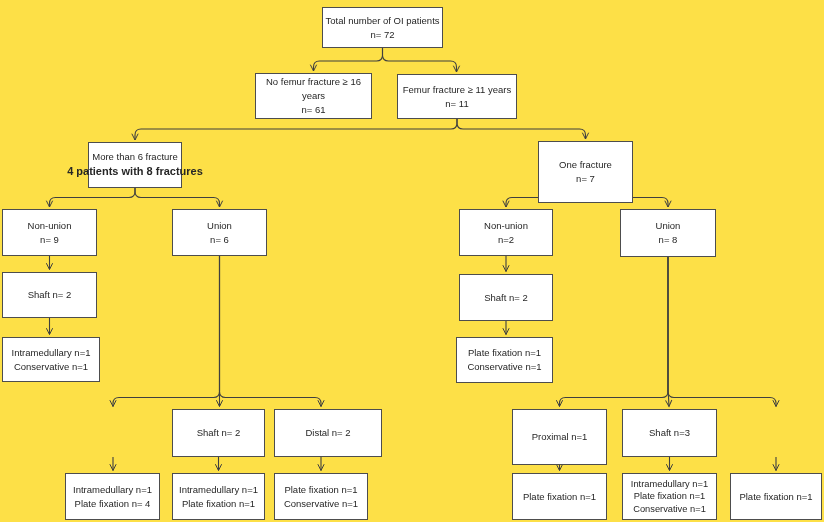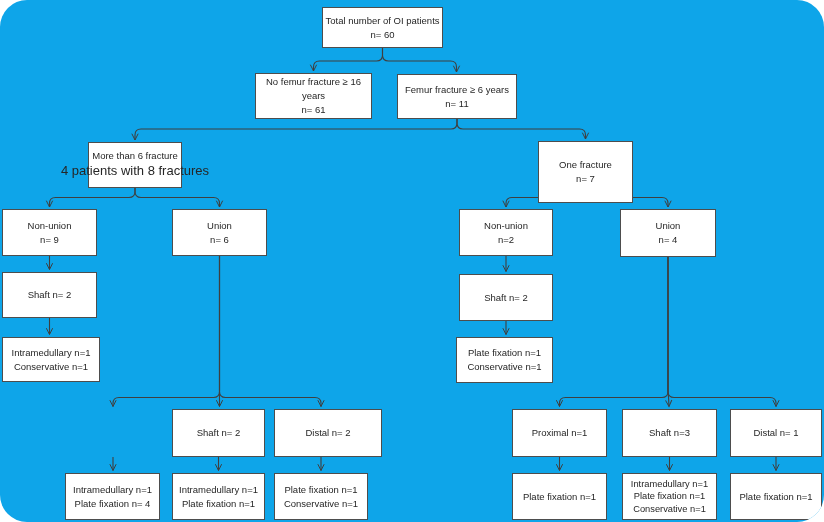--- a/index.html
+++ b/index.html
@@ -1,41 +1,40 @@
 <!DOCTYPE html>
 <html><head>
 <meta charset="utf-8">
 <style>
   html,body{margin:0;padding:0;background:#ffffff;}
   .canvas{
     position:relative;
     width:824px;height:522px;
-    background:#0ea5e9;
+    background:#fde047;
     font-family:"Liberation Sans", sans-serif;
     overflow:hidden;
-    border-radius:27px;
   }
   .connectors{position:absolute;left:0;top:0;width:824px;height:522px;}
   .connectors path{fill:none;stroke:#3f3f3f;stroke-width:1.1;}
   .node{
     position:absolute;
     box-sizing:border-box;
     border:1px solid #4d4d4d;
     background:#ffffff;
     display:flex;
     flex-direction:column;
     align-items:center;
     justify-content:center;
     text-align:center;
     color:#262626;
     font-size:9.5px;
     line-height:1.45;
   }
   .node span{display:block;white-space:nowrap;}
-  .node .sub{font-size:13px;font-weight:400;letter-spacing:0;}
+  .node .sub{font-size:11px;font-weight:700;letter-spacing:0;}
   .node.tight{line-height:1.3;font-size:9.3px;}
 </style>
 </head>
 <body>
 
 <div class="canvas">
 
   <svg class="connectors" viewBox="0 0 824 522" xmlns="http://www.w3.org/2000/svg">
     <defs>
       <marker id="arrow" viewBox="0 0 10 10" refX="8.5" refY="5" markerWidth="9" markerHeight="9" orient="auto" markerUnits="userSpaceOnUse">
@@ -71,30 +70,30 @@
     <path marker-end="url(#arrow)" d="M668,257 L668,391.5 Q668,397.5 662,397.5 L565.5,397.5 Q559.5,397.5 559.5,403.5 L559.5,406.5"></path>
     <path marker-end="url(#arrow)" d="M668,257 L668,391.5 Q668,397.5 674,397.5 L770,397.5 Q776,397.5 776,403.5 L776,406.5"></path>
 
     <path marker-end="url(#arrow)" d="M559.5,457 L559.5,470.5"></path>
     <path marker-end="url(#arrow)" d="M669.5,457 L669.5,470.5"></path>
     <path marker-end="url(#arrow)" d="M776,457 L776,470.5"></path>
   </svg>
 
   <div class="node" style="left:322px;top:7px;width:121px;height:41px">
     <span>Total number of OI patients</span>
-    <span>n= 60</span>
+    <span>n= 72</span>
   </div>
 
   <div class="node" style="left:255px;top:73px;width:117px;height:46px">
     <span>No femur fracture ≥ 16</span>
     <span>years</span>
     <span>n= 61</span>
   </div>
   <div class="node" style="left:397px;top:74px;width:120px;height:45px">
-    <span>Femur fracture ≥ 6 years</span>
+    <span>Femur fracture ≥ 11 years</span>
     <span>n= 11</span>
   </div>
 
   <div class="node" style="left:88px;top:142px;width:94px;height:46px">
     <span>More than 6 fracture</span>
     <span class="sub">4 patients with 8 fractures</span>
   </div>
   <div class="node" style="left:538px;top:141px;width:95px;height:62px">
     <span>One fracture</span>
     <span>n= 7</span>
@@ -107,21 +106,21 @@
   <div class="node" style="left:172px;top:209px;width:95px;height:47px">
     <span>Union</span>
     <span>n= 6</span>
   </div>
   <div class="node" style="left:459px;top:209px;width:94px;height:47px">
     <span>Non-union</span>
     <span>n=2</span>
   </div>
   <div class="node" style="left:620px;top:209px;width:96px;height:48px">
     <span>Union</span>
-    <span>n= 4</span>
+    <span>n= 8</span>
   </div>
 
   <div class="node" style="left:2px;top:272px;width:95px;height:46px">
     <span>Shaft n= 2</span>
   </div>
   <div class="node" style="left:459px;top:274px;width:94px;height:47px">
     <span>Shaft n= 2</span>
   </div>
   <div class="node" style="left:2px;top:337px;width:98px;height:45px">
     <span>Intramedullary n=1</span>
@@ -132,28 +131,25 @@
     <span>Conservative n=1</span>
   </div>
 
   <div class="node" style="left:172px;top:409px;width:93px;height:48px">
     <span>Shaft n= 2</span>
   </div>
   <div class="node" style="left:274px;top:409px;width:108px;height:48px">
     <span>Distal n= 2</span>
   </div>
 
-  <div class="node" style="left:512px;top:409px;width:95px;height:48px">
+  <div class="node" style="left:512px;top:409px;width:95px;height:56px">
     <span>Proximal n=1</span>
   </div>
   <div class="node" style="left:622px;top:409px;width:95px;height:48px">
     <span>Shaft n=3</span>
-  </div>
-  <div class="node" style="left:730px;top:409px;width:92px;height:48px">
-    <span>Distal n= 1</span>
   </div>
 
   <div class="node" style="left:65px;top:473px;width:95px;height:47px">
     <span>Intramedullary n=1</span>
     <span>Plate fixation n= 4</span>
   </div>
   <div class="node" style="left:172px;top:473px;width:93px;height:47px">
     <span>Intramedullary n=1</span>
     <span>Plate fixation n=1</span>
   </div>

